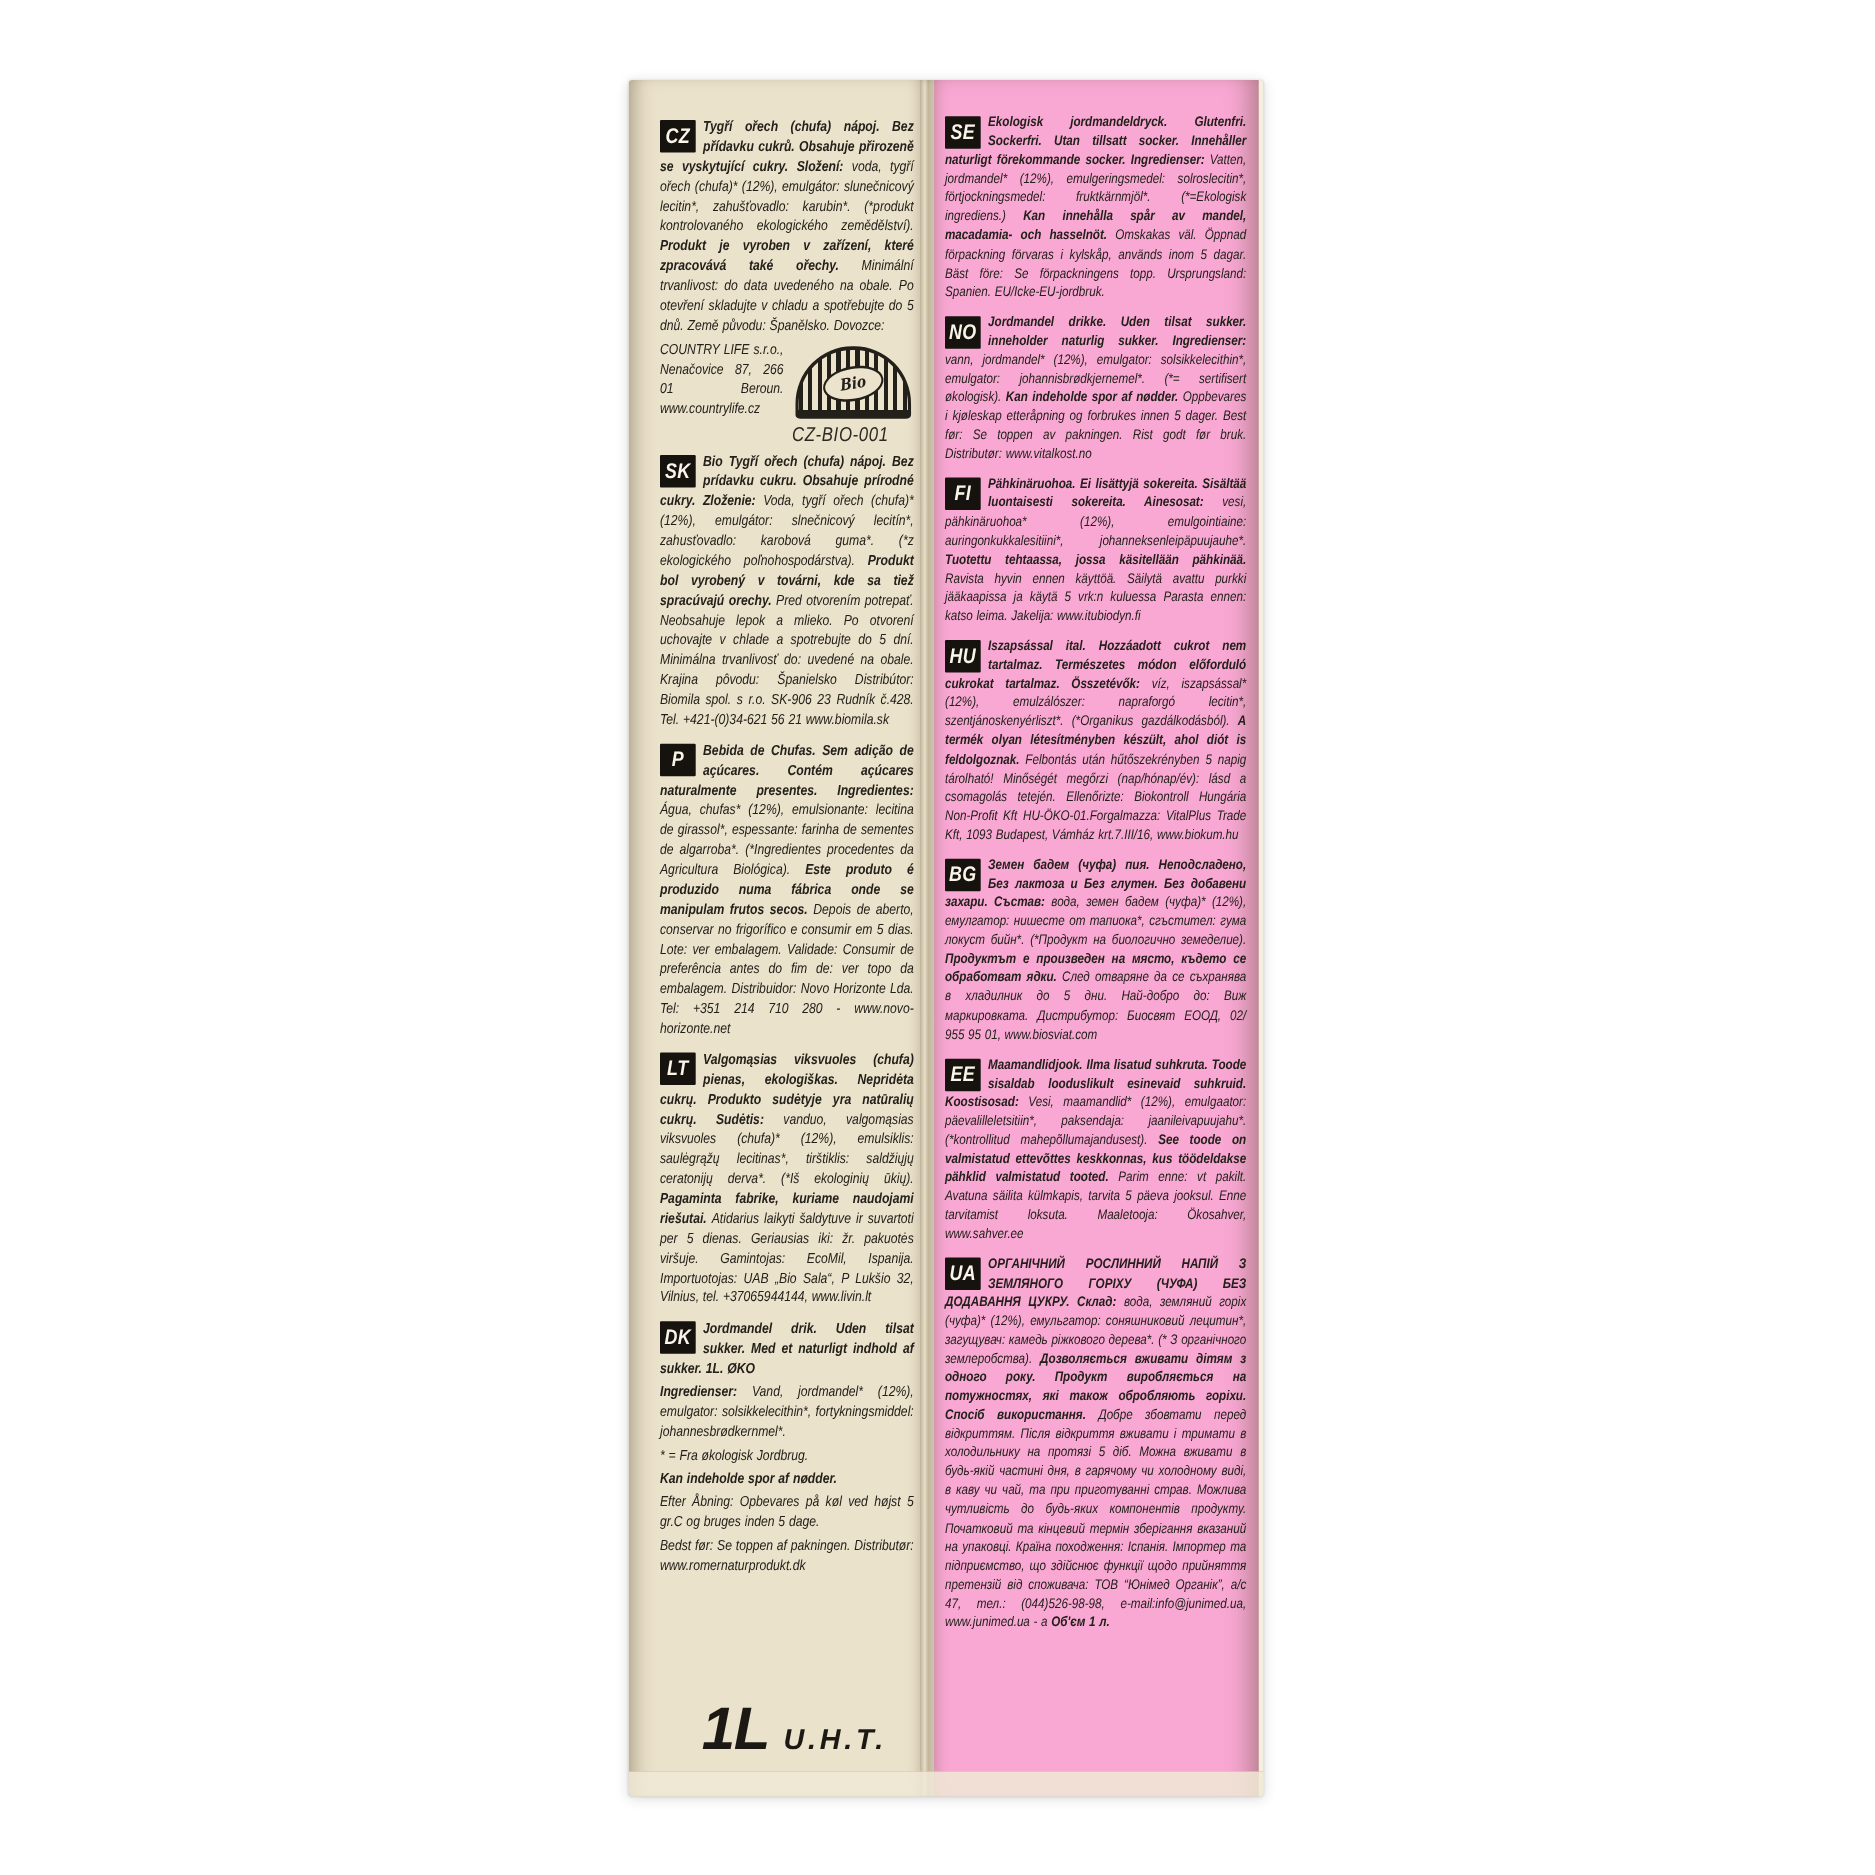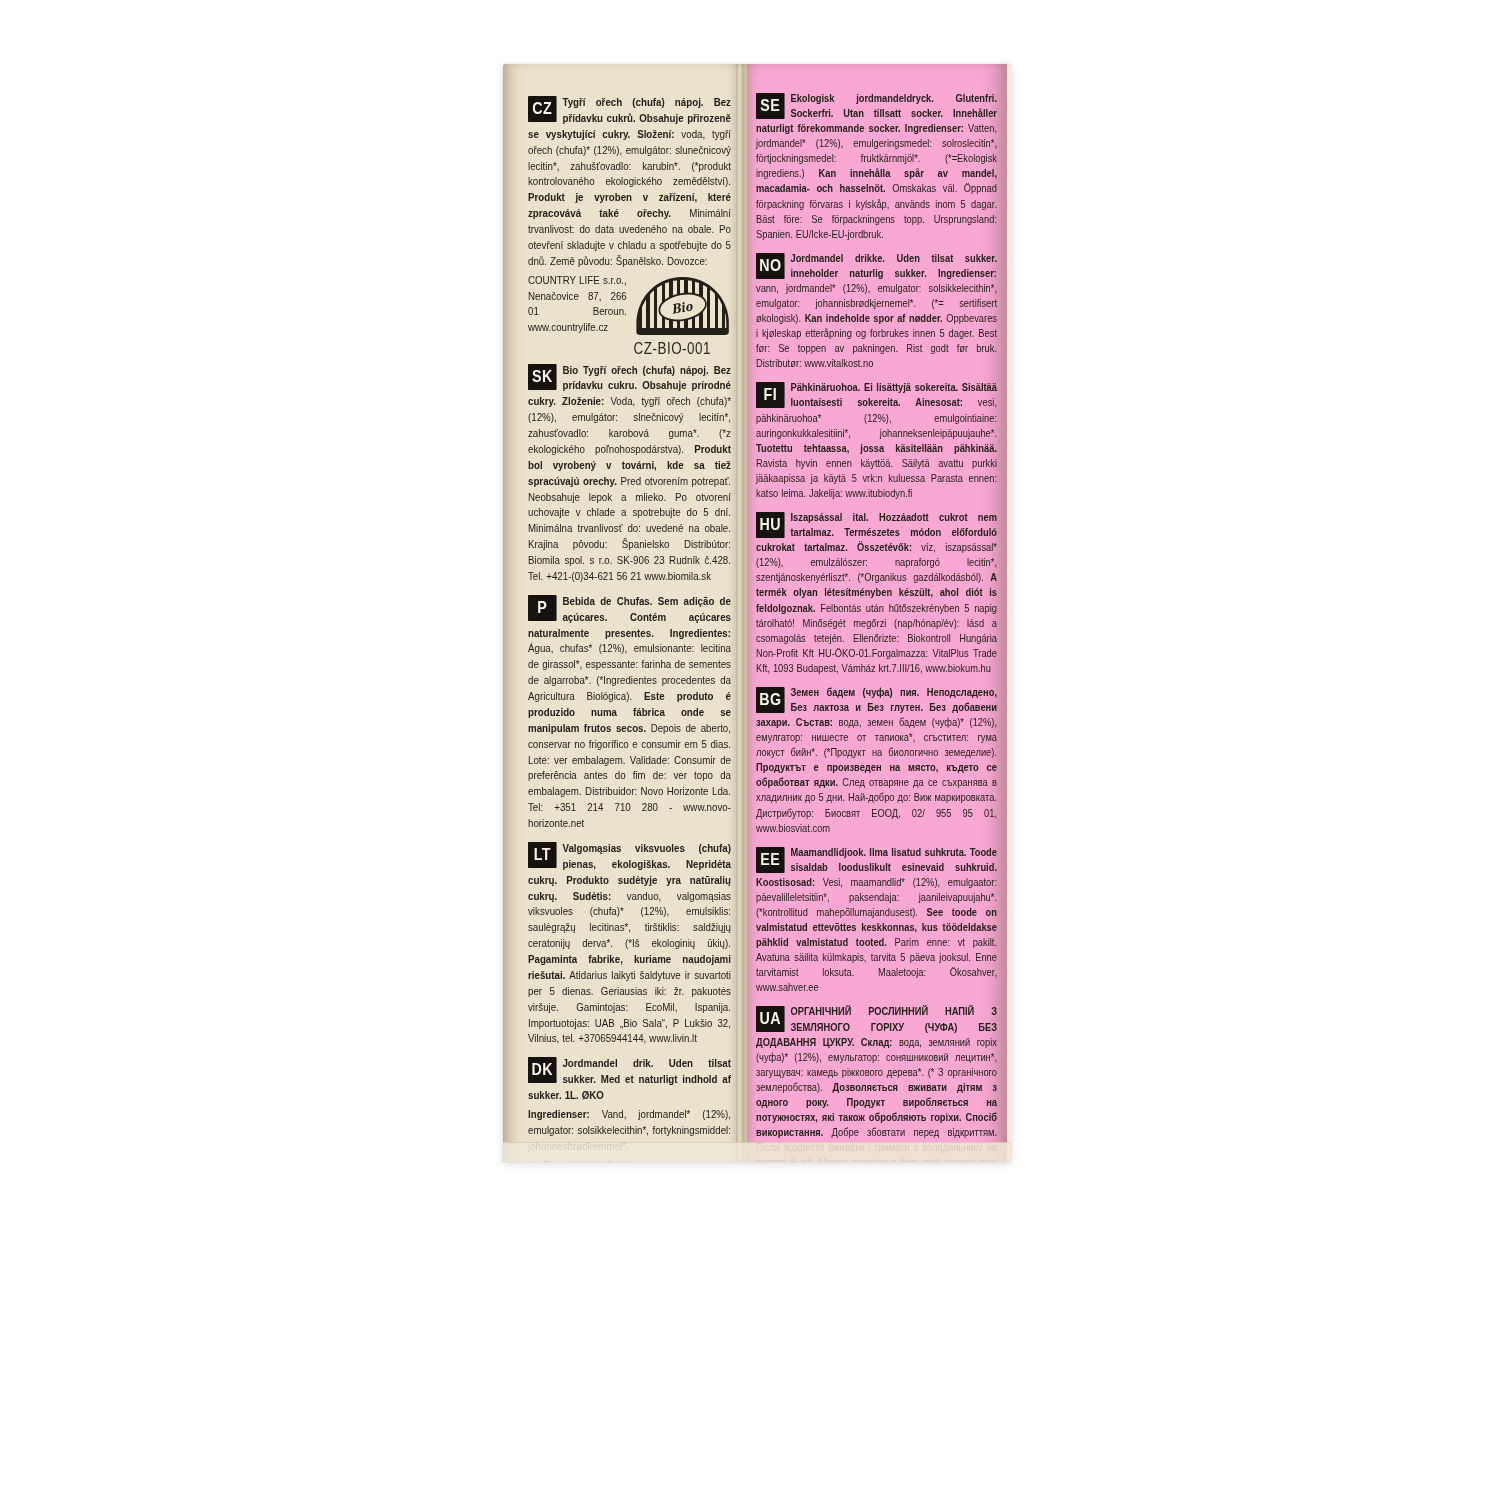--- a/index.html
+++ b/index.html
@@ -8,26 +8,27 @@
     background:#ffffff;
     font-family:"Liberation Sans", sans-serif;
     color:#23201a;
     position:relative;
     overflow:hidden;
   }
 
   
   .carton {
     position:absolute; left:503px; top:64px;
-    width:508px; height:1098px;
+    width:508px; height:1373px;
     display:flex; flex-direction:row;
     background:#ebe2cb;
     border-radius:3px;
     box-shadow:0 2px 10px rgba(0,0,0,.14), 0 0 2px rgba(0,0,0,.12);
     overflow:hidden;
+    font-style:italic;
   }
   .carton::after { 
     content:""; position:absolute; left:0; right:0; bottom:0; height:20px;
     background:linear-gradient(180deg,#d8cdb2 0 1px,#f0e9d6 1px 100%);
     opacity:.85; pointer-events:none;
   }
   .panel { box-sizing:border-box; display:flex; flex-direction:column; overflow:hidden; }
   .panel-left {
     width:233px; background:#ebe2cb;
     padding:30px 5px 0 25px;
@@ -140,20 +141,24 @@
         <section class="lang-section">
           <span class="badge">DK</span>
           <p class="txt"><span class="b">Jordmandel drik. Uden tilsat sukker. Med et naturligt indhold af sukker. 1L. ØKO</span></p>
           <p class="txt"><span class="b">Ingredienser: </span><span>Vand, jordmandel* (12%), emulgator: solsikkelecithin*, fortykningsmiddel: johannesbrødkernmel*.</span></p>
           <p class="txt"><span>* = Fra økologisk Jordbrug.</span></p>
           <p class="txt"><span class="b">Kan indeholde spor af nødder.</span></p>
           <p class="txt"><span>Efter Åbning: Opbevares på køl ved højst 5 gr.C og bruges inden 5 dage.</span></p>
           <p class="txt"><span>Bedst før: Se toppen af pakningen. Distributør: www.romernaturprodukt.dk</span></p>
         </section>
       </div>
+    <div class="volume-row">
+      <span class="vol-1l">1L</span>
+      <span class="vol-uht">U.H.T.</span>
+    </div>
   </div>
   <div class="seam"></div>
   <div class="panel panel-right">
     <div class="sections">
         <section class="lang-section">
           <span class="badge">SE</span>
           <p class="txt"><span class="b">Ekologisk jordmandeldryck. Glutenfri. Sockerfri. Utan tillsatt socker. Innehåller naturligt förekommande socker. Ingredienser: </span><span>Vatten, jordmandel* (12%), emulgeringsmedel: solroslecitin*, förtjockningsmedel: fruktkärnmjöl*. (*=Ekologisk ingrediens.) </span><span class="b">Kan innehålla spår av mandel, macadamia- och hasselnöt. </span><span>Omskakas väl. Öppnad förpackning förvaras i kylskåp, används inom 5 dagar. Bäst före: Se förpackningens topp. Ursprungsland: Spanien. EU/Icke-EU-jordbruk.</span></p>
         </section>
         <section class="lang-section">
           <span class="badge">NO</span>

